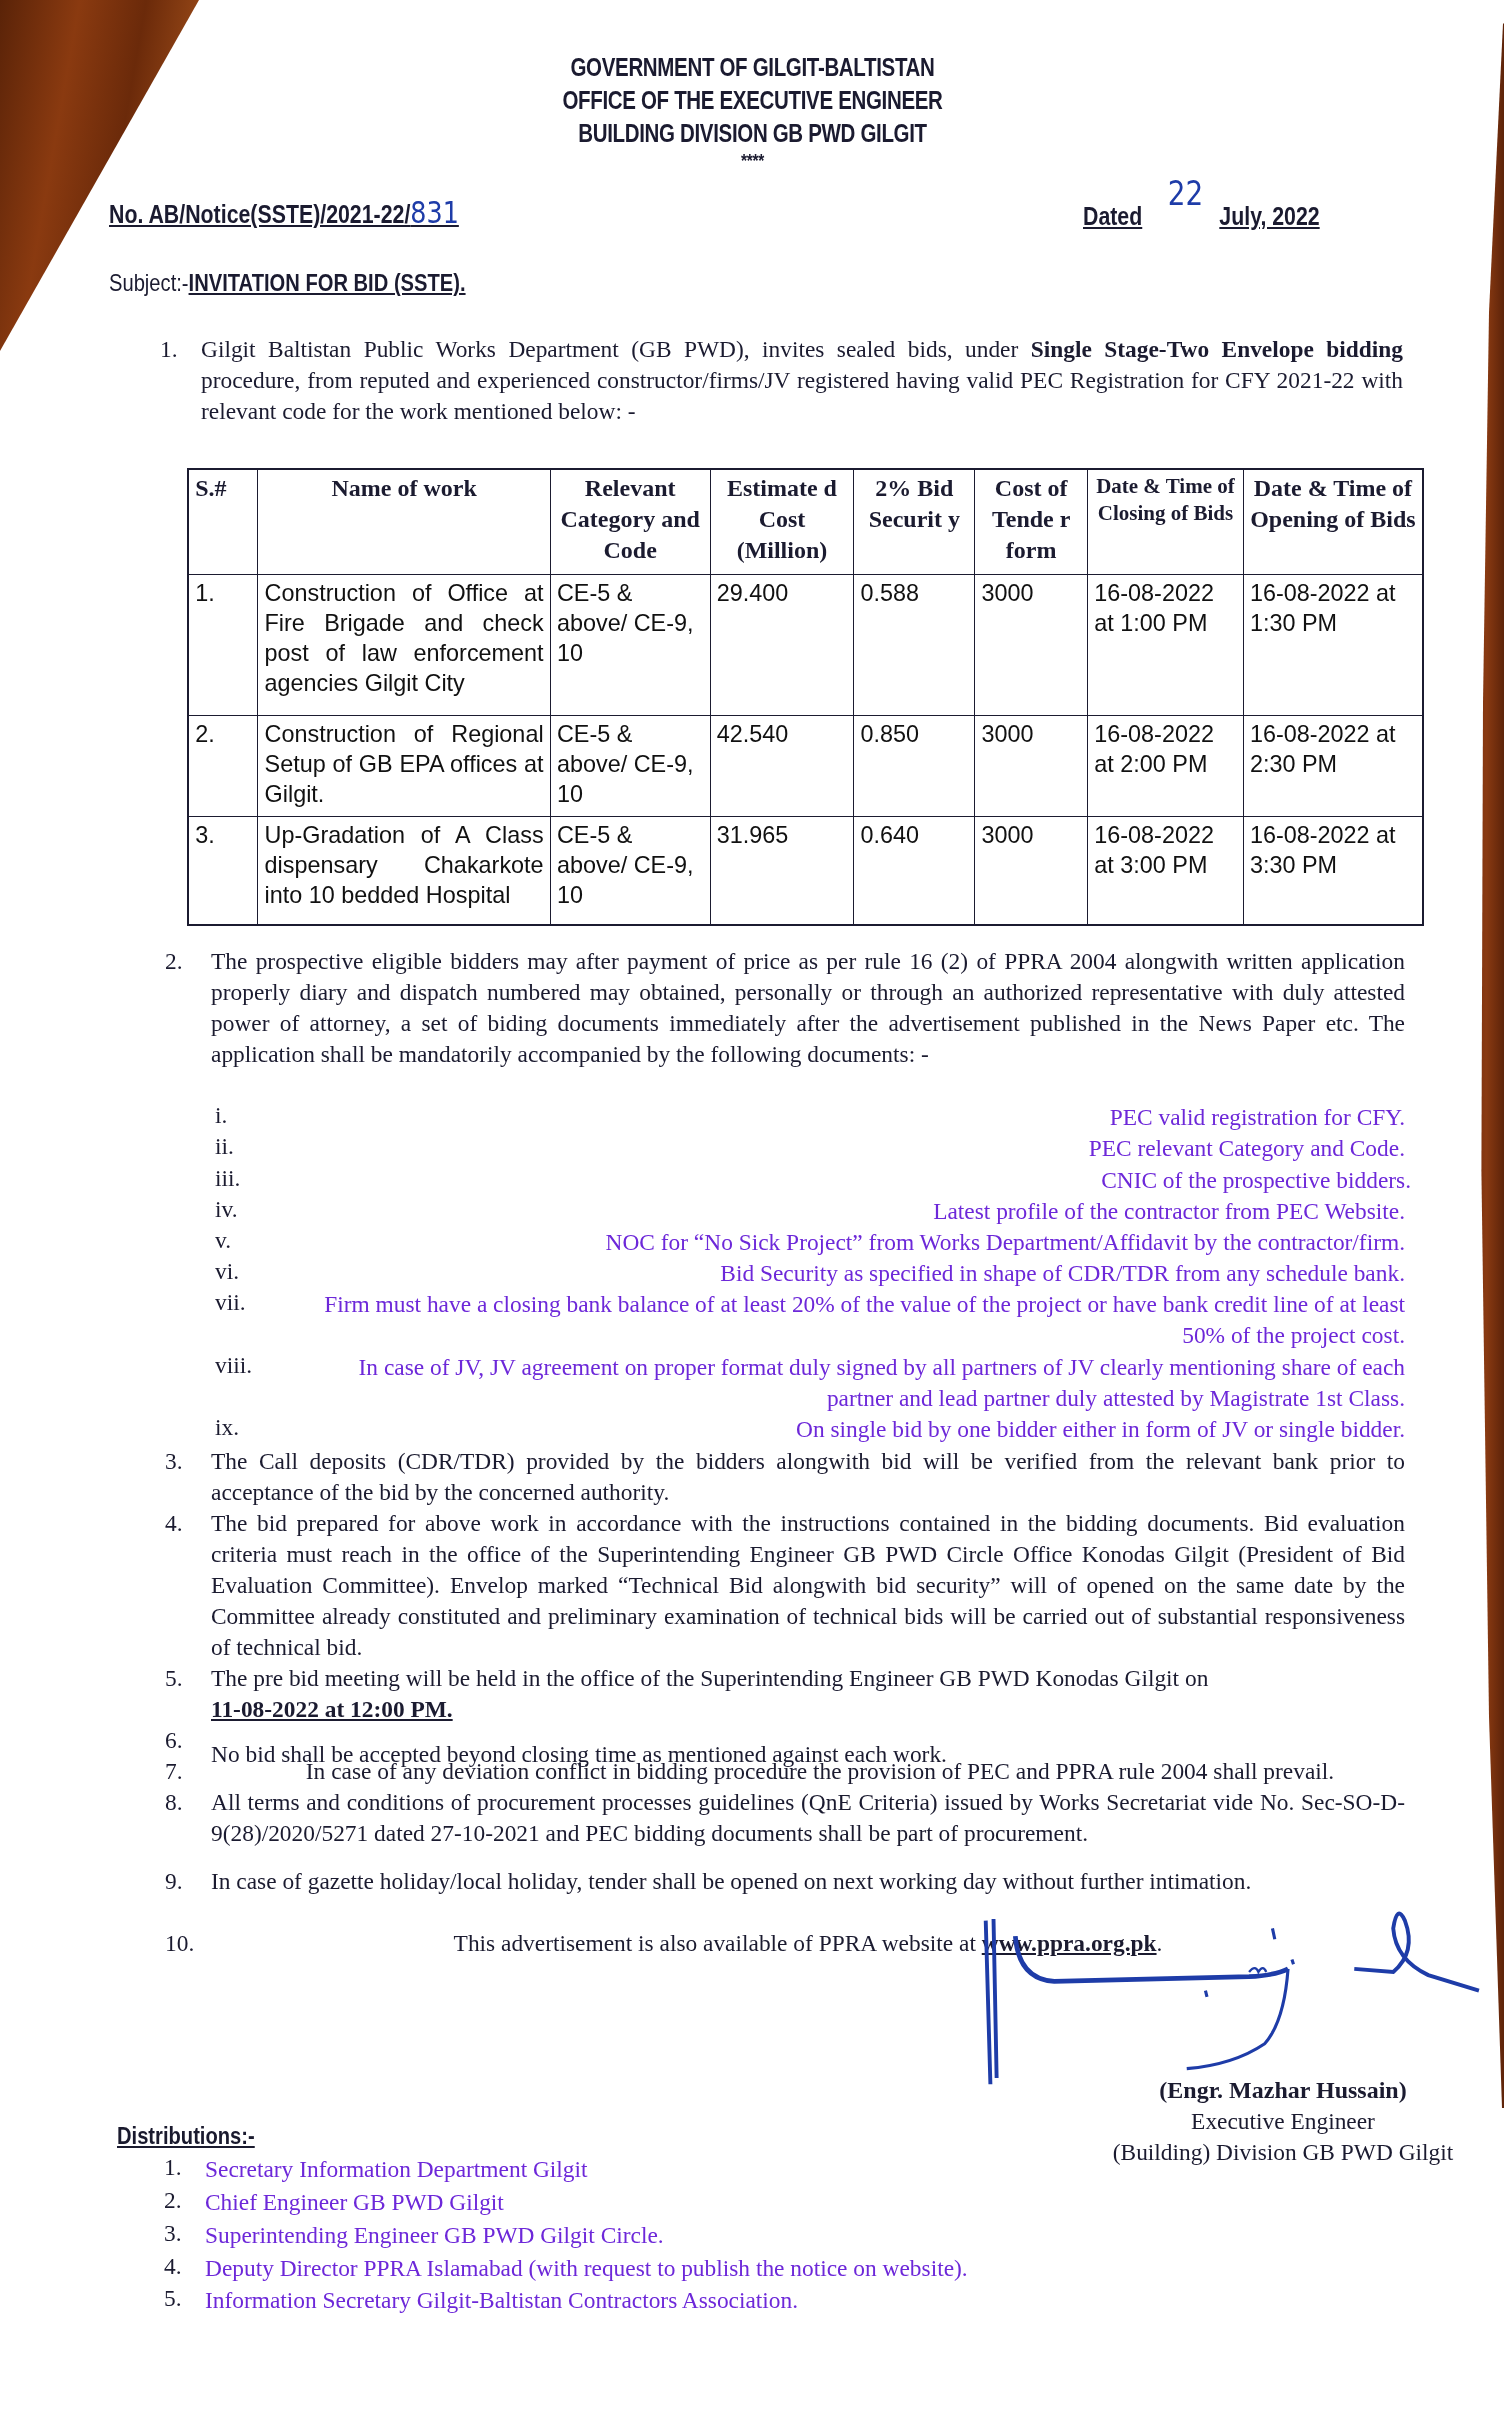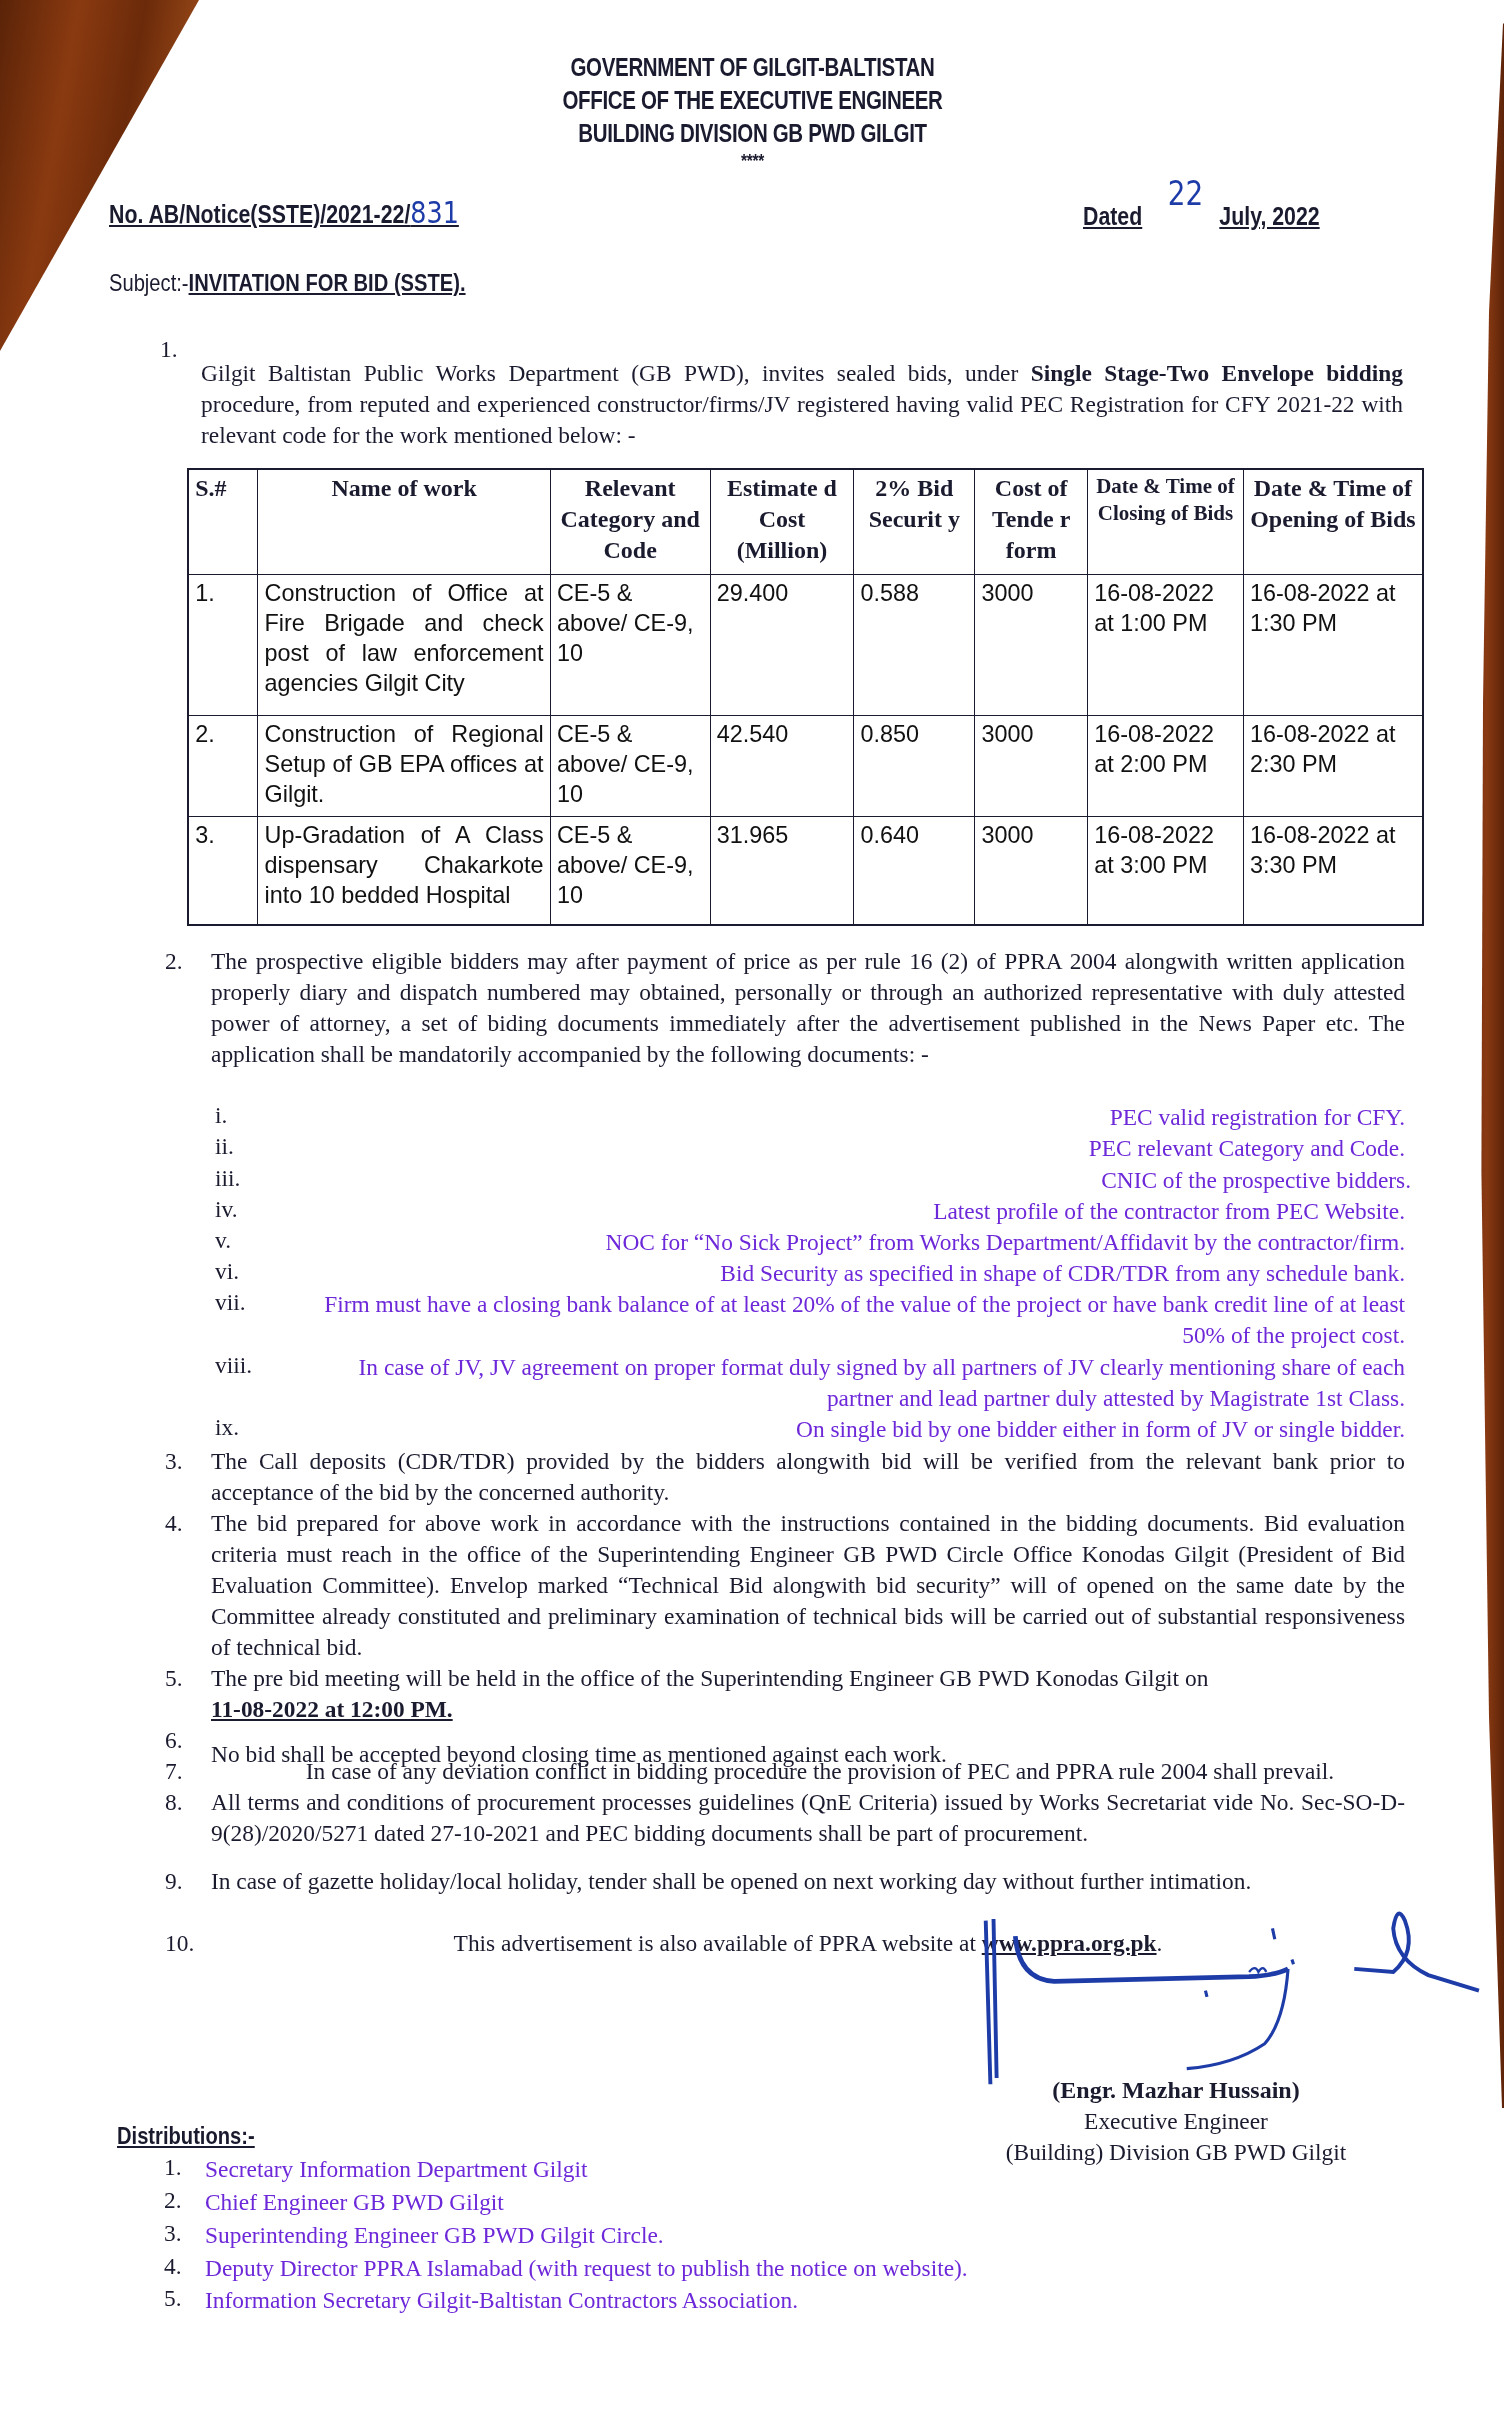--- a/index.html
+++ b/index.html
@@ -75,21 +75,21 @@
 </div>
 <div class="abs ref" style="left:1083px; top:201px;">
   <span>Dated</span><span style="display:inline-block; width:94px; position:relative;"><span class="hand abs" style="left:31px; top:-28px; font-size:34px;">22</span>&nbsp;</span><span>July, 2022</span>
 </div>
 
 <div class="abs subject" style="left:109px; top:269px;">
   <span>Subject:-</span><b>INVITATION FOR BID (SSTE).</b>
 </div>
 
 <div class="num para" style="left:160px; top:334px;">1.</div>
-<div class="abs para" style="left:201px; top:334px; width:1202px;margin-top:24px;">
+<div class="abs para" style="left:201px; top:334px; width:1202px;">
   <span>Gilgit Baltistan Public Works Department (GB PWD), invites sealed bids, under </span><b>Single Stage-Two Envelope bidding</b><span> procedure, from reputed and experienced constructor/firms/JV registered having valid PEC Registration for CFY 2021-22 with relevant code for the work mentioned below: -</span>
 </div>
 
 <table class="bids">
   <colgroup>
     <col style="width:70px">
       <col style="width:293px">
       <col style="width:160px">
       <col style="width:144px">
     <col style="width:121px">
@@ -197,21 +197,21 @@
 
 <svg class="abs" style="left:968px; top:1905px;" width="531" height="187" viewBox="0 0 680 240">
   <path d="M22 20 L28 230 M32 18 L36 222" stroke="#1e3ca8" stroke-width="5" fill="none"></path>
   <path d="M60 40 Q64 95 110 98 L360 92 Q395 90 410 82" stroke="#1e3ca8" stroke-width="6" fill="none"></path>
   <path d="M410 82 Q405 150 380 178 Q340 205 280 210" stroke="#1e3ca8" stroke-width="4" fill="none"></path>
   <path d="M360 86 q8 -10 12 0 q6 -10 10 0" stroke="#1e3ca8" stroke-width="3" fill="none"></path>
   <path d="M390 30 l3 14 M415 70 l2 6 M304 110 l2 8" stroke="#1e3ca8" stroke-width="4" fill="none"></path>
   <path d="M495 82 L545 86 Q575 60 560 20 Q550 -2 545 30 Q548 70 590 90 L655 110" stroke="#1e3ca8" stroke-width="5" fill="none"></path>
 </svg>
 
-<div class="sig-block" style="left:965px; top:2075px; width:422px;">
+<div class="sig-block" style="left:1072px; top:2075px; width:422px;">
   <div style="font-weight:bold; font-size:24px; line-height:31px;">(Engr. Mazhar Hussain)</div>
   <div style="line-height:31px;">Executive Engineer</div>
   <div style="line-height:31px;">(Building) Division GB PWD Gilgit</div>
 </div>
 
 <div class="abs dist-title" style="left:117px; top:2122px;">Distributions:-</div>
 <div>
   <div class="roman" style="left:164px; top:2154px;">1.</div>
   <div class="list-item" style="left:205px; top:2154px;">Secretary Information Department Gilgit</div>
   <div class="roman" style="left:164px; top:2187px;">2.</div>

